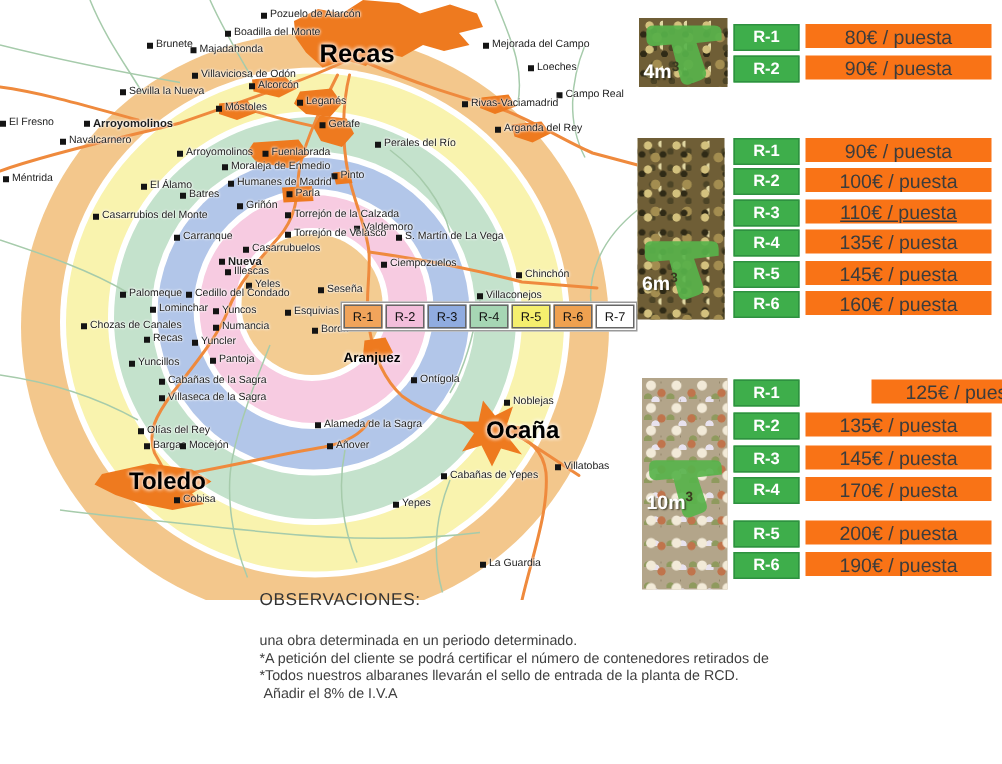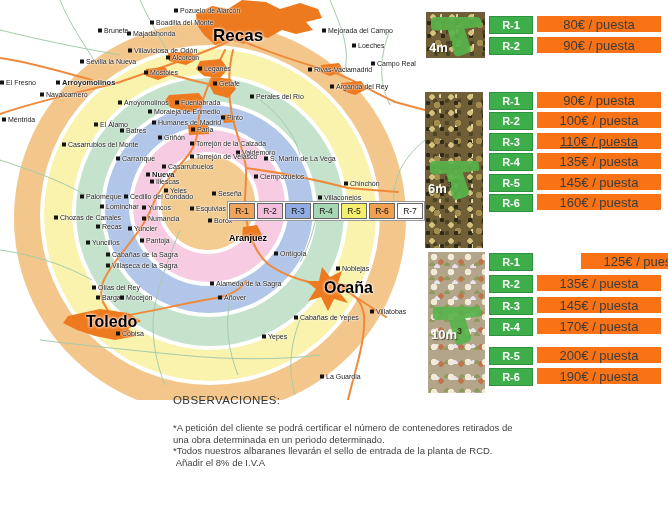--- a/index.html
+++ b/index.html
@@ -402,21 +402,21 @@
       <div class="photo ph-gravel pt0" style="left: 426px; top: 12px; width: 59px; height: 46px;">
         <svg class="glyph" viewBox="0 0 60 46">
           <path d="M5,7 Q5,3 10,3 L51,3 Q56,3 56,8 L56,13 L39,15 L45,33 Q47,38 42,40 L34,43 Q29,44 28,39 L22,16 L10,17 Q5,17 5,12 Z" fill="#58b34b" fill-opacity="0.92"></path>
         </svg>
         <span class="vol">4m<sup>3</sup></span>
       </div>
       <div class="zbox" style="top: 16px;">R-1</div>
       <div class="pbox" style="top: 16px;">80€ / puesta</div>
       <div class="zbox" style="top: 37px;">R-2</div>
       <div class="pbox" style="top: 37px;">90€ / puesta</div>
-      <div class="photo ph-gravel pt1" style="left: 425px; top: 92px; width: 58px; height: 156px;">
+      <div class="photo ph-gravel pt1" style="left: 425px; top: 92px; width: 58px; height: 121px;">
         <svg class="glyph" viewBox="0 0 60 46">
           <path d="M5,7 Q5,3 10,3 L51,3 Q56,3 56,8 L56,13 L39,15 L45,33 Q47,38 42,40 L34,43 Q29,44 28,39 L22,16 L10,17 Q5,17 5,12 Z" fill="#58b34b" fill-opacity="0.92"></path>
         </svg>
         <span class="vol">6m<sup>3</sup></span>
       </div>
       <div class="zbox" style="top: 92px;">R-1</div>
       <div class="pbox" style="top: 92px;">90€ / puesta</div>
       <div class="zbox" style="top: 112px;">R-2</div>
       <div class="pbox" style="top: 112px;">100€ / puesta</div>
       <div class="zbox" style="top: 133px;">R-3</div>
@@ -442,19 +442,19 @@
       <div class="zbox" style="top: 318px;">R-4</div>
       <div class="pbox" style="top: 318px;">170€ / puesta</div>
       <div class="zbox" style="top: 347px;">R-5</div>
       <div class="pbox" style="top: 347px;">200€ / puesta</div>
       <div class="zbox" style="top: 368px;">R-6</div>
       <div class="pbox" style="top: 368px;">190€ / puesta</div>
     </div>
   <div class="obs">
     <div class="obs-title">OBSERVACIONES:</div>
     <div id="obs-lines">
+        <div class="obs-line">una obra determinada en un periodo determinado.</div>
         <div class="obs-line">*A petición del cliente se podrá certificar el número de contenedores retirados de</div>
-        <div class="obs-line">una obra determinada en un periodo determinado.</div>
         <div class="obs-line">*Todos nuestros albaranes llevarán el sello de entrada de la planta de RCD.</div>
         <div class="obs-line"> Añadir el 8% de I.V.A</div>
       </div>
   </div>
 </div>
 
 </body></html>

